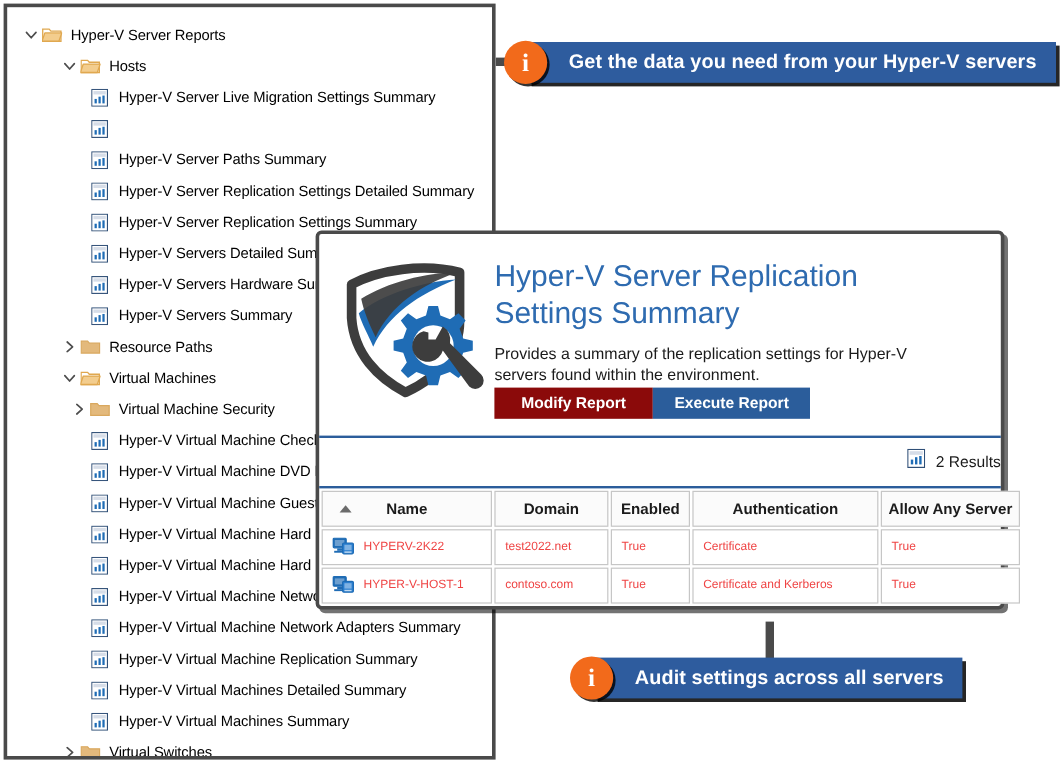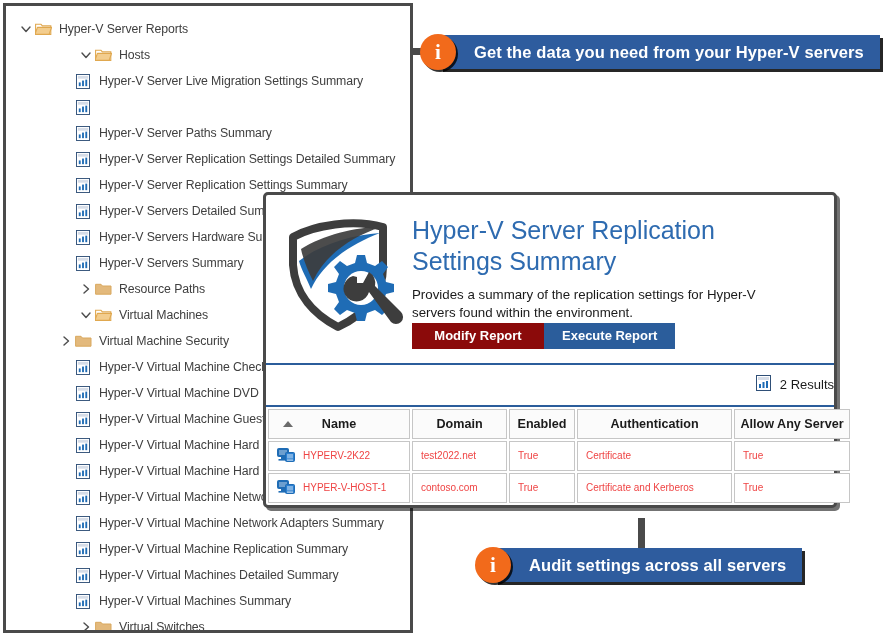--- a/index.html
+++ b/index.html
@@ -36,21 +36,21 @@
     padding: 10px 0 0 0;
     margin: 0;
     list-style: none;
   }
   .tree-row {
     display: flex;
     align-items: center;
     height: 26px;
     white-space: nowrap;
     font-size: 12.3px;
-    color: #404040;
+    color: #000000;
   }
   .tw-chev {
     width: 15px;
     min-width: 15px;
     text-align: center;
     color: #4d4d4d;
     font-size: 11px;
     line-height: 1;
   }
   .tw-chev svg { display:block; margin: 0 auto; }
@@ -60,21 +60,21 @@
     height: 16px;
     display: flex;
     align-items: center;
     justify-content: center;
   }
   .tw-label {
     padding-left: 6px;
     letter-spacing: -0.1px;
   }
   .depth-0 { padding-left: 12px; }
-  .depth-1 { padding-left: 44px; margin-left: 28px; }
+  .depth-1 { padding-left: 44px; }
   .depth-2 { padding-left: 52px; }
 
   
   .connector {
     position: absolute;
     background: #4a4a4a;
   }
 
   
   .callout {

